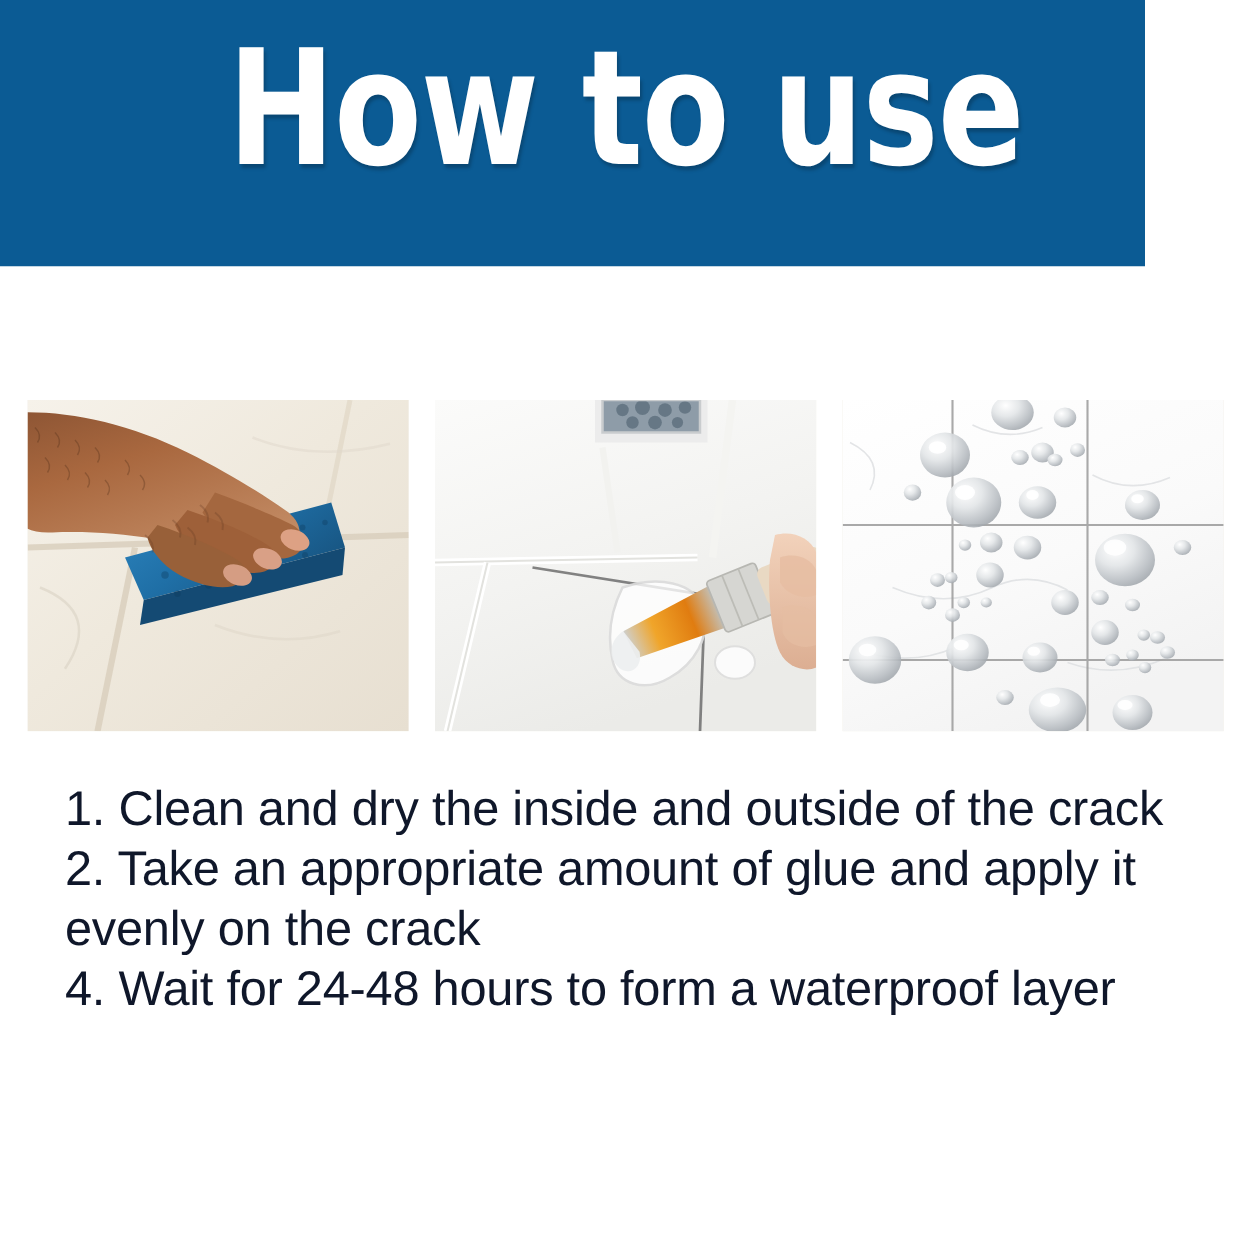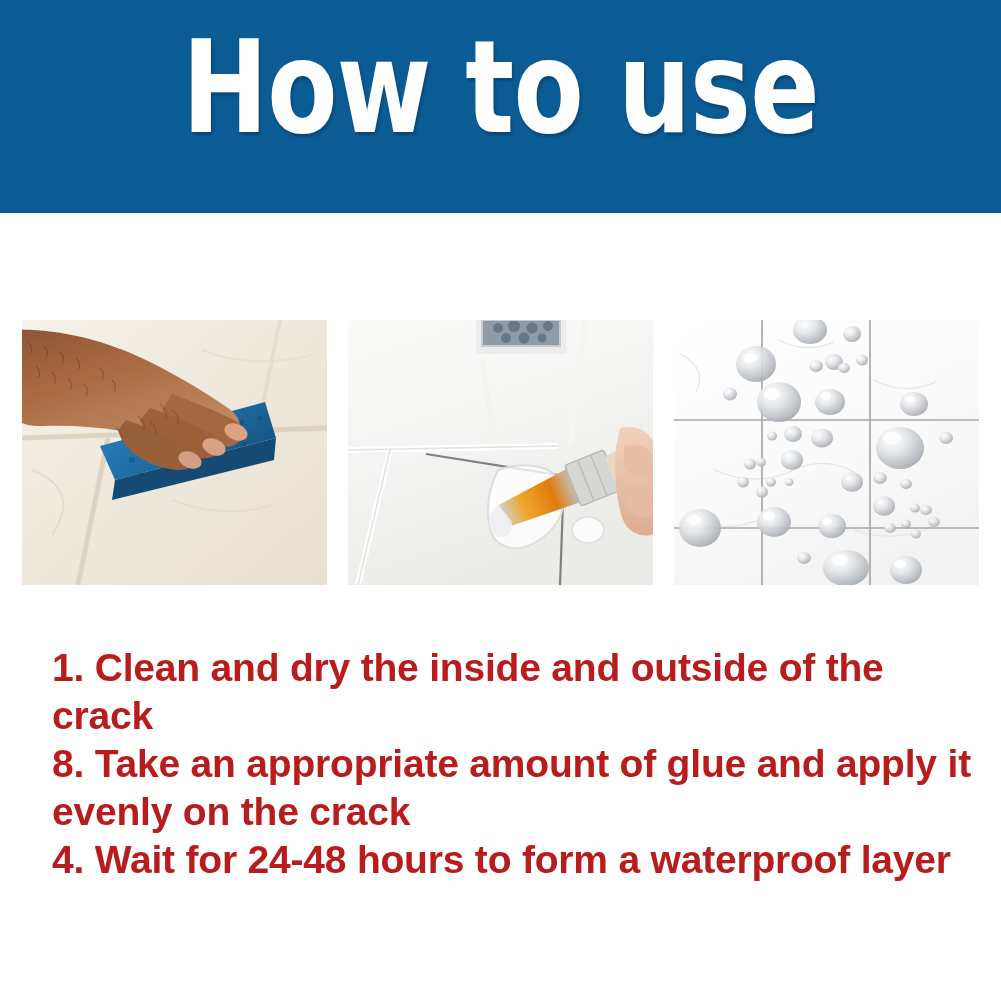--- a/index.html
+++ b/index.html
@@ -13,21 +13,21 @@
     font-family: "Liberation Sans", sans-serif;
     overflow: hidden;
     position: relative;
   }
 
   
   .header-banner {
     position: absolute;
     left: 0;
     top: 0;
-    width: 1001px;
+    width: 916px;
     height: 213px;
     background: #0b5b94;
     box-sizing: border-box;
   }
   .header-title {
     position: absolute;
     left: 0;
     top: 24px;
     width: 1001px;
     text-align: center;
@@ -59,27 +59,27 @@
     overflow: hidden;
     position: relative;
     background: #f4f1ec;
   }
   .photo svg { display: block; width: 100%; height: 100%; }
 
   
   .instructions {
     position: absolute;
     left: 52px;
-    top: 644px;
+    top: 624px;
     width: 920px;
-    color: #b91c1c;
+    color: #0f172a;
     font-family: "Liberation Sans", sans-serif;
     font-size: 39px;
     line-height: 48px;
-    font-weight: bold;
+    font-weight: normal;
     letter-spacing: -0.2px;
   }
   .instruction-line {
     white-space: normal;
   }
   .step-2 { margin-top: 0px; }
   .step-3 { margin-top: 0px; }
 </style>
 </head>
 <body>
@@ -346,15 +346,15 @@
         <ellipse cx="95" cy="196" rx="6" ry="4.2"></ellipse>
         <ellipse cx="153" cy="201" rx="5" ry="3.6"></ellipse>
       </g>
     </svg>
   </div>
 
 </div>
 
 <div class="instructions">
   <div class="instruction-line step-1">1. Clean and dry the inside and outside of the crack</div>
-  <div class="instruction-line step-2">8. Take an appropriate amount of glue and apply it evenly on the crack</div>
+  <div class="instruction-line step-2">2. Take an appropriate amount of glue and apply it evenly on the crack</div>
   <div class="instruction-line step-3">4. Wait for 24-48 hours to form a waterproof layer</div>
 </div>
 
 </body></html>

